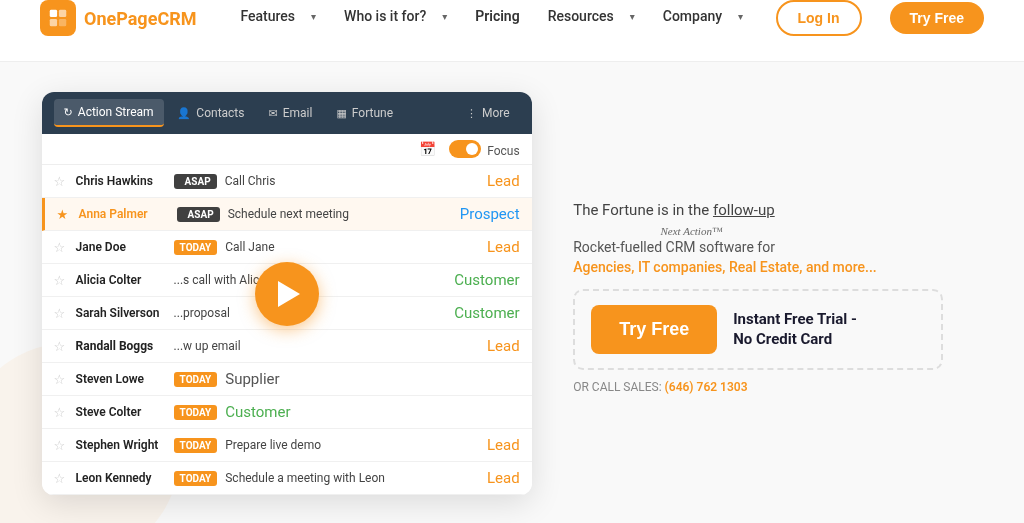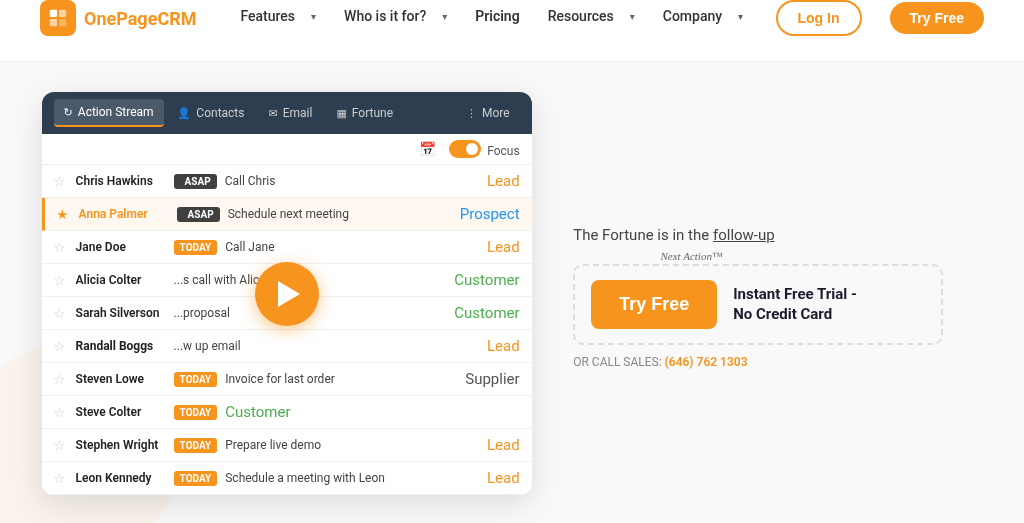--- a/index.html
+++ b/index.html
@@ -267,21 +267,20 @@
           <span class="star">☆</span>
           <span class="contact-name" style="font-weight:700;">Randall Boggs</span>
           <span class="action-text">...w up email</span>
           <span class="contact-type type-lead">Lead</span>
         </div>
 
         <div class="contact-row">
           <span class="star">☆</span>
           <span class="contact-name">Steven Lowe</span>
           <span class="badge today">TODAY</span>
-          <span class="action-text">Invoice for last order</span>
           <span class="contact-type type-supplier">Supplier</span>
         </div>
 
         <div class="contact-row">
           <span class="star">☆</span>
           <span class="contact-name">Steve Colter</span>
           <span class="badge today">TODAY</span>
           <span class="contact-type type-customer">Customer</span>
         </div>
 
@@ -310,20 +309,24 @@
 
   <div class="right-panel">
 
     <div class="tagline-wrap">
       <p class="subheadline">
         <span class="next-action-label">Next Action™</span>
         <span>The Fortune is in the </span><span style="text-decoration:underline;">follow-up</span>
       </p>
     </div>
 
+    <div style="margin-bottom: 14px;">
+      <p class="tagline">Rocket-fuelled CRM software for</p>
+      <p class="tagline-industries">Agencies, IT companies, Real Estate, and more...</p>
+    </div>
 
     <div class="cta-box">
       <button class="btn-try-free-main">Try Free</button>
       <div>
         <p class="cta-text">Instant Free Trial -</p>
         <p class="cta-text">No Credit Card</p>
       </div>
     </div>
 
     <p class="or-call">

